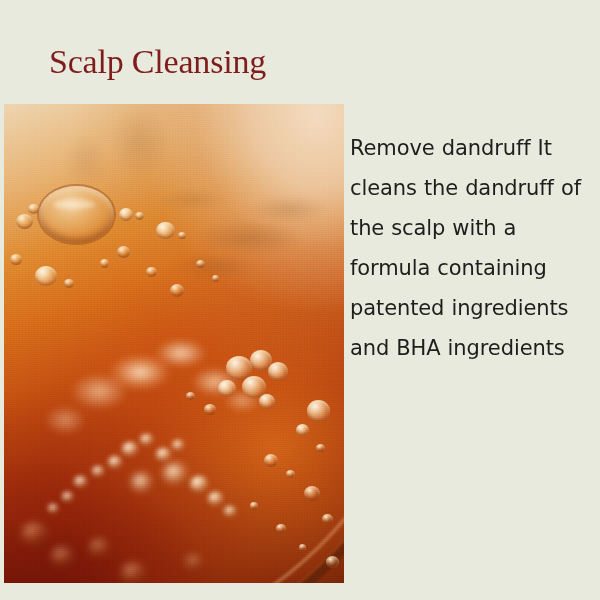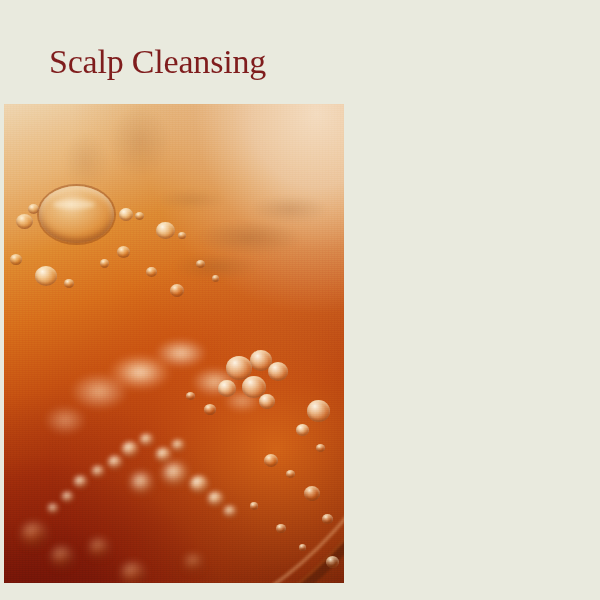--- a/index.html
+++ b/index.html
@@ -295,14 +295,15 @@
     <div class="bub dark blur2" style="left:18px; top:420px; width:24px; height:22px;"></div>
     <div class="bub dark blur2" style="left:48px; top:444px; width:20px; height:19px;"></div>
     <div class="bub dark blur2" style="left:86px; top:436px; width:18px; height:17px;"></div>
     <div class="bub dark blur2" style="left:118px; top:460px; width:22px; height:21px;"></div>
 
     <div class="bub dark blur2" style="left:182px; top:452px; width:15px; height:14px;"></div>
 
     <div id="grain"></div>
   </div>
 
+  <p id="body-text">Remove dandruff It cleans the dandruff of the scalp with a formula containing patented ingredients and BHA ingredients</p>
 
 </div>
 
 </body></html>

